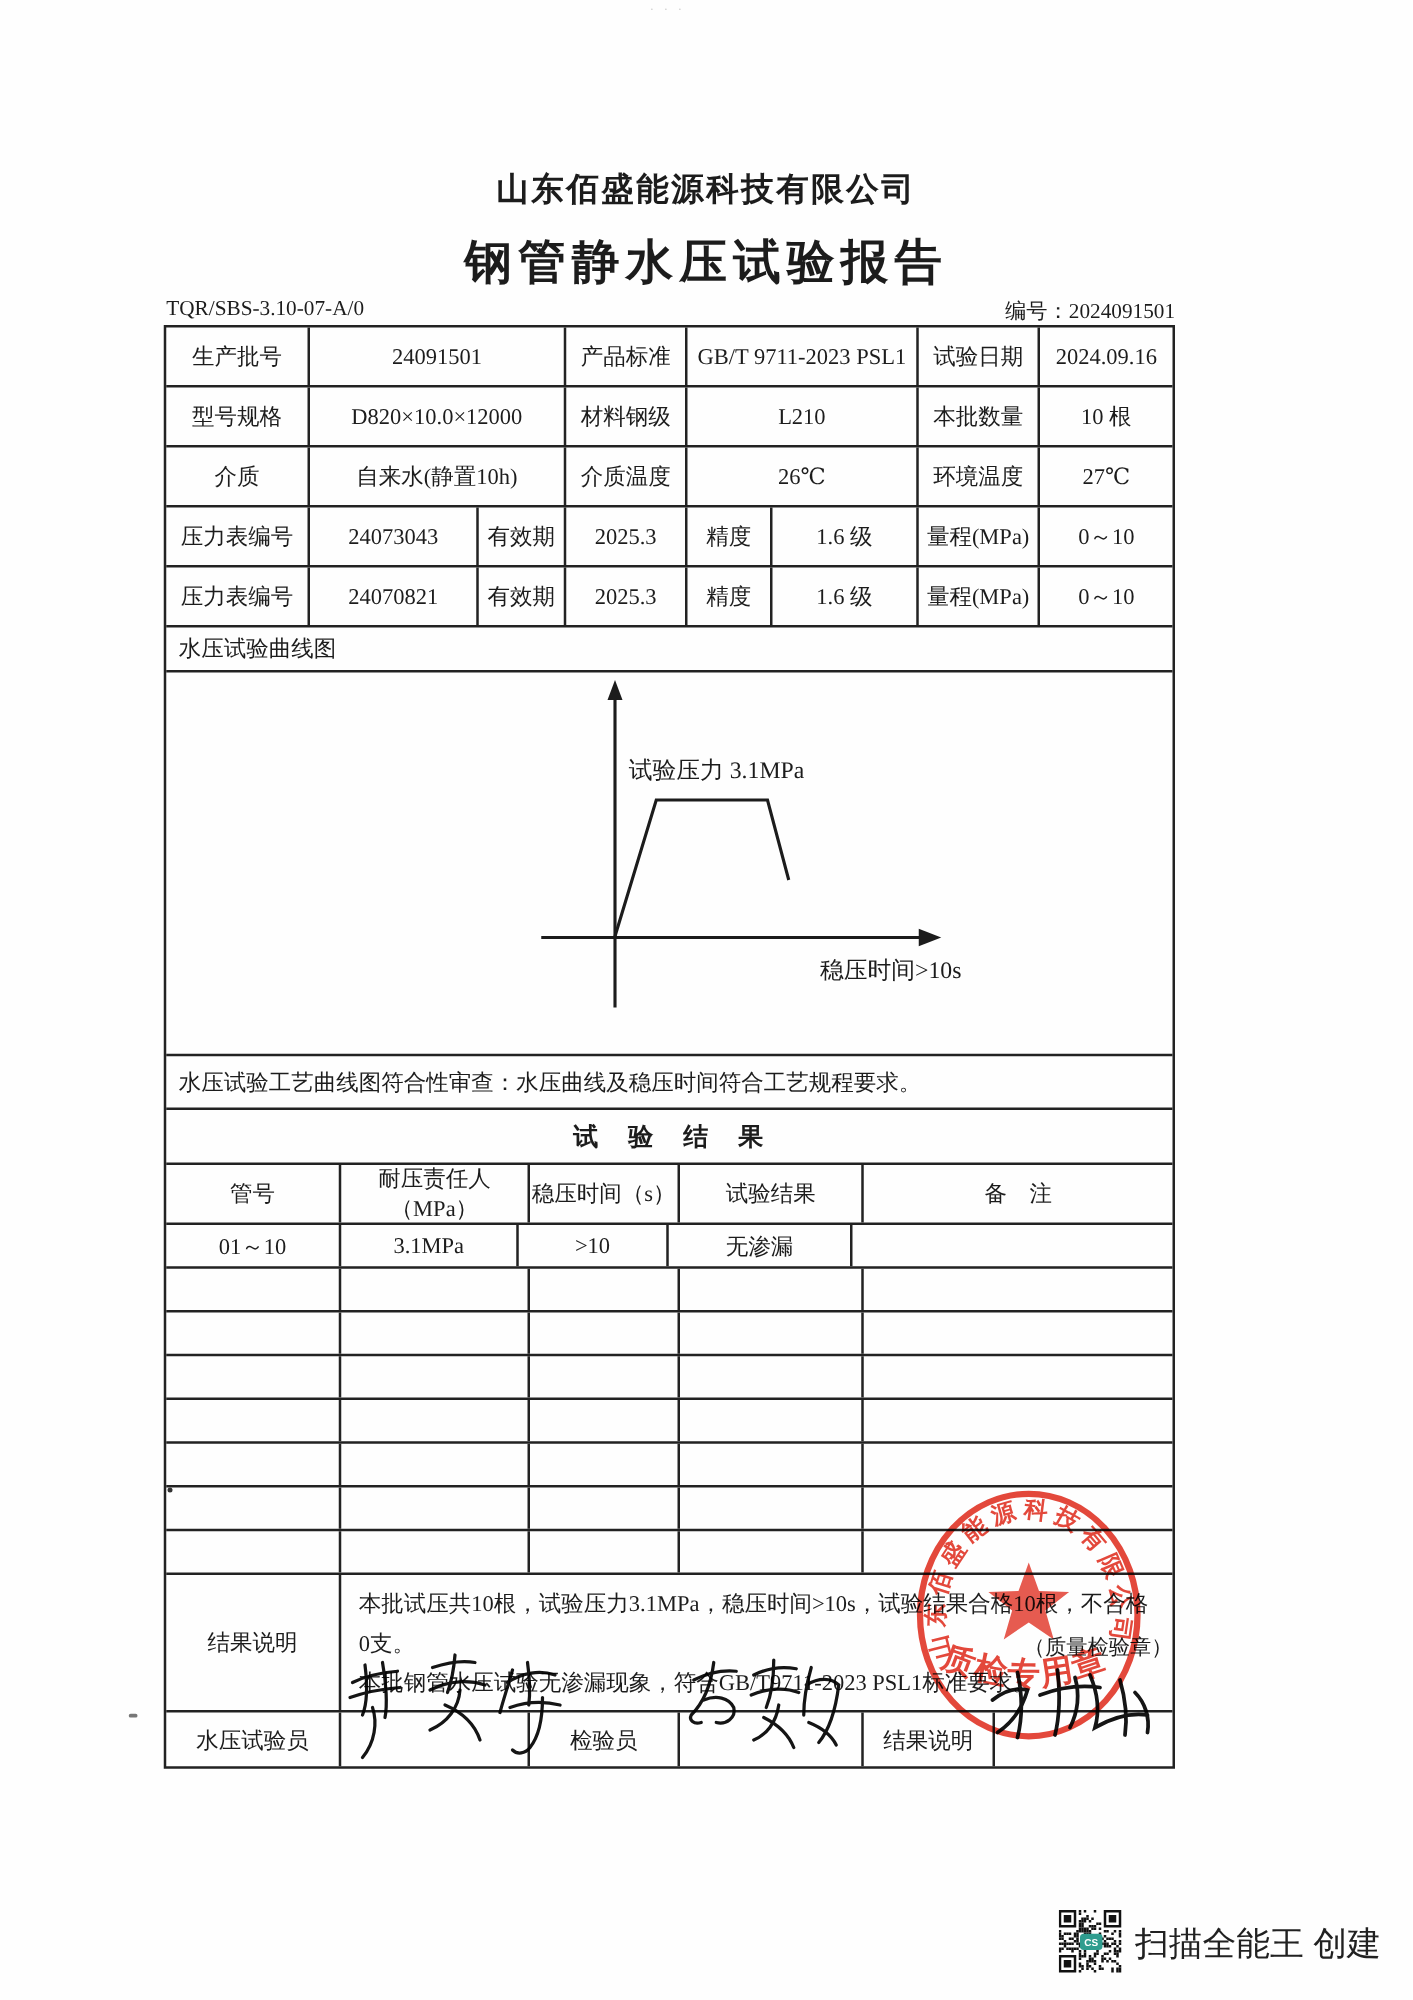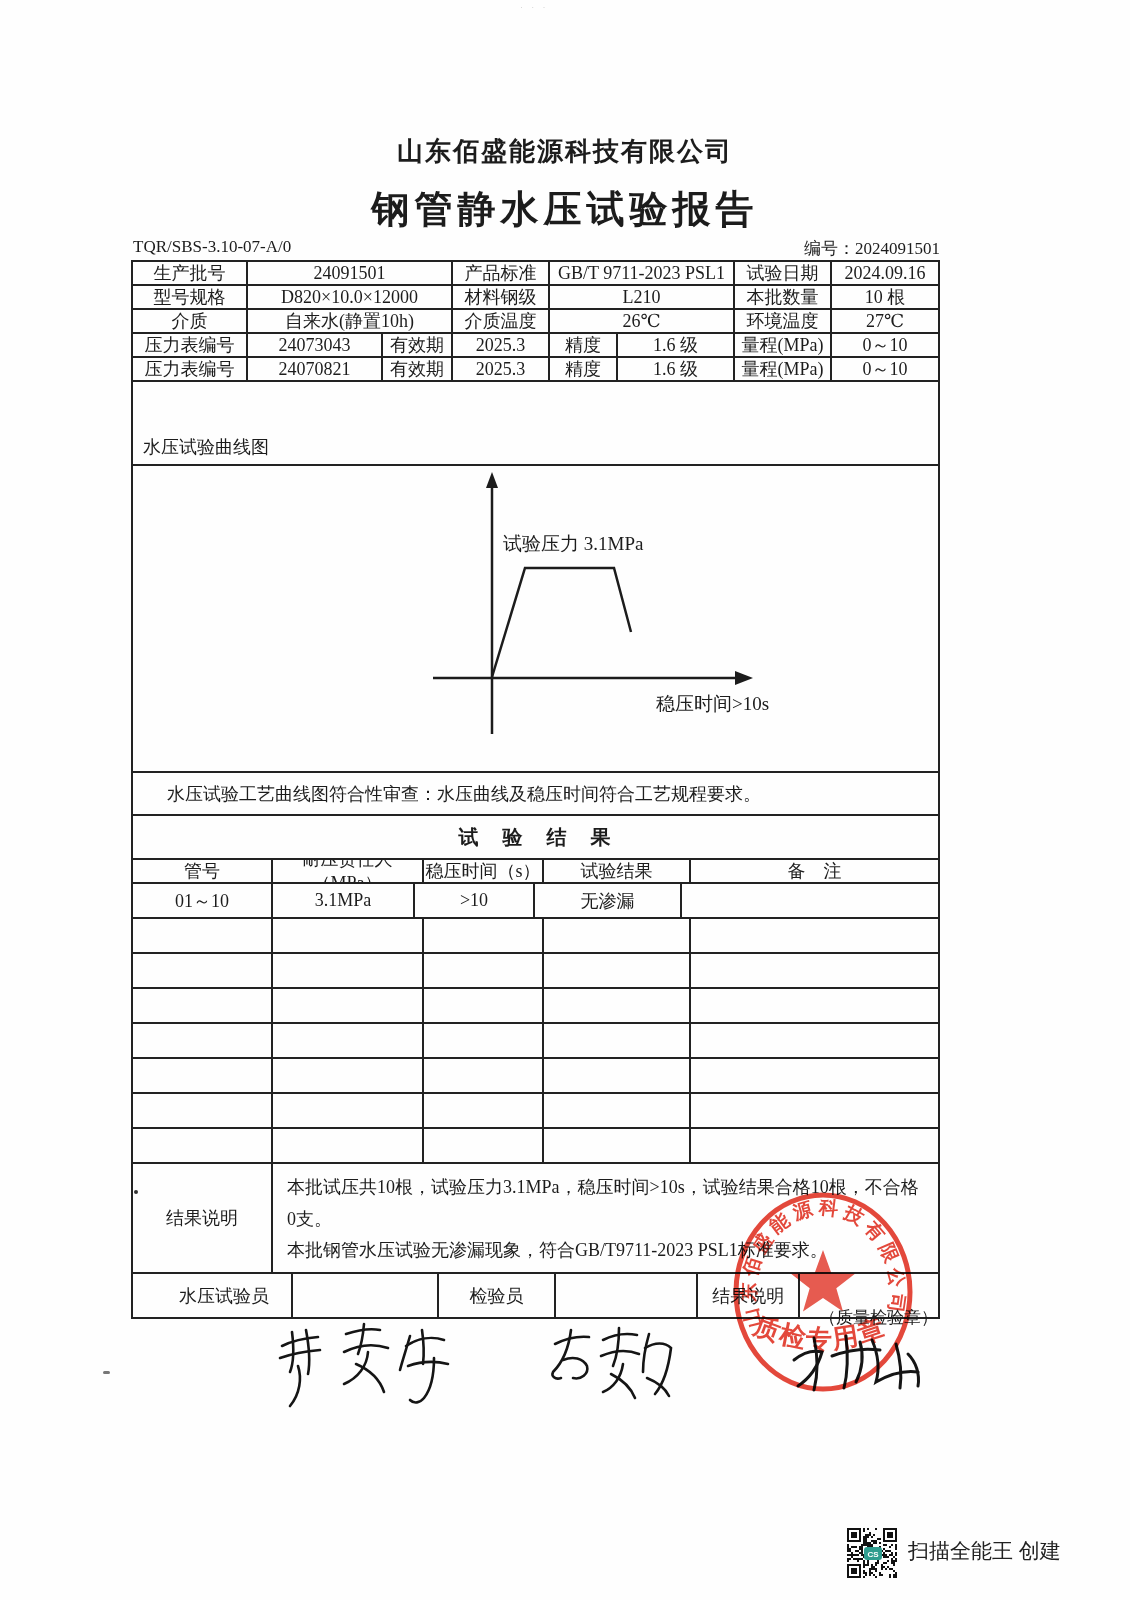--- a/index.html
+++ b/index.html
@@ -15,33 +15,33 @@
   .serial{left:710px;top:237px;width:230px;text-align:right;font-size:17px;}
 
   .doc-table{left:131px;top:260px;width:809px;border:2px solid #222;box-sizing:border-box;
              background:transparent;}
   .row{display:flex;box-sizing:border-box;border-bottom:2px solid #222;}
   .row.last{border-bottom:none;}
   .c{box-sizing:border-box;border-right:2px solid #222;display:flex;align-items:center;
      justify-content:center;font-size:18px;text-align:center;overflow:hidden;}
   .c.nr{border-right:none;}
   .c.left{justify-content:flex-start;padding-left:10px;text-align:left;}
-  .h36{height:24px;} .h35{height:35px;} .h43{height:43px;padding-left:24px;} .h44{height:44px;}
-  .h110{height:110px;} .hlab{height:36px;margin-top:48px;} .hchart{height:307px;}
+  .h36{height:48px;} .h35{height:35px;} .h43{height:43px;} .h44{height:44px;}
+  .h110{height:110px;} .hlab{height:36px;} .hchart{height:307px;}
   .title-cell{font-size:20px;font-weight:bold;letter-spacing:2px;}
   .sum-content{display:block;padding:8px 14px 0 14px;font-size:18px;line-height:1.75;text-align:left;}
   .sum-content p{margin:0;}
   .stamp-note{left:798px;top:1306px;width:140px;text-align:right;font-size:17px;}
   .chart-cell{position:relative;padding:0;}
   .chart-cell svg{display:block;}
   .sig{mix-blend-mode:multiply;}
   .stamp{mix-blend-mode:multiply;opacity:0.93;}
   .dot1{left:134px;top:1190px;width:4px;height:4px;background:#333;border-radius:50%;}
   .dot2{left:103px;top:1371px;width:7px;height:3px;background:#777;border-radius:2px;}
-  .footer-text{left:908px;top:1537px;font-size:21px;color:#212121;
+  .footer-text{left:908px;top:1537px;font-size:27px;color:#212121;
                font-family:"Liberation Sans","DejaVu Sans",sans-serif;}
   .svg-label{font-family:"Liberation Serif","DejaVu Serif",serif;fill:#1c1c1c;font-size:19px;}
 </style>
 </head>
 <body>
 
 <div class="page">
 
   <div class="abs top-mark">· · ·</div>
 

